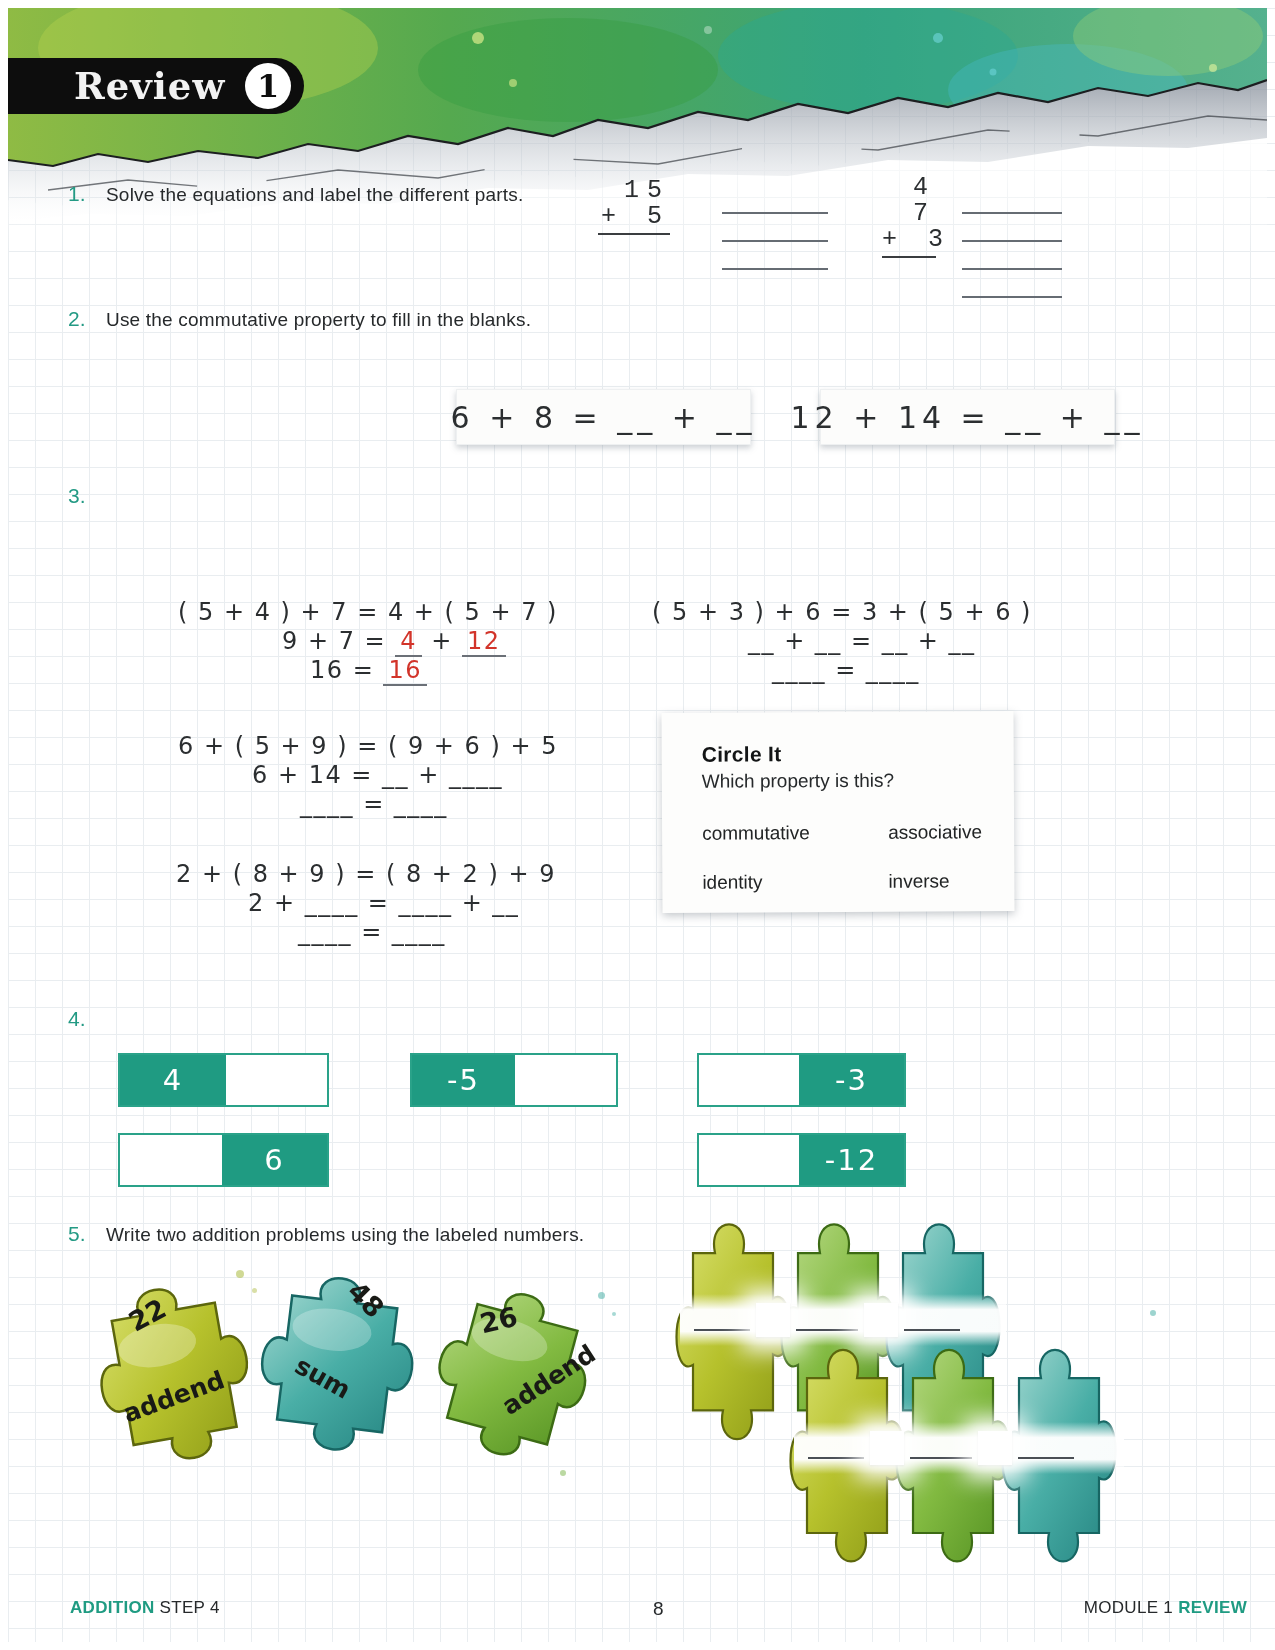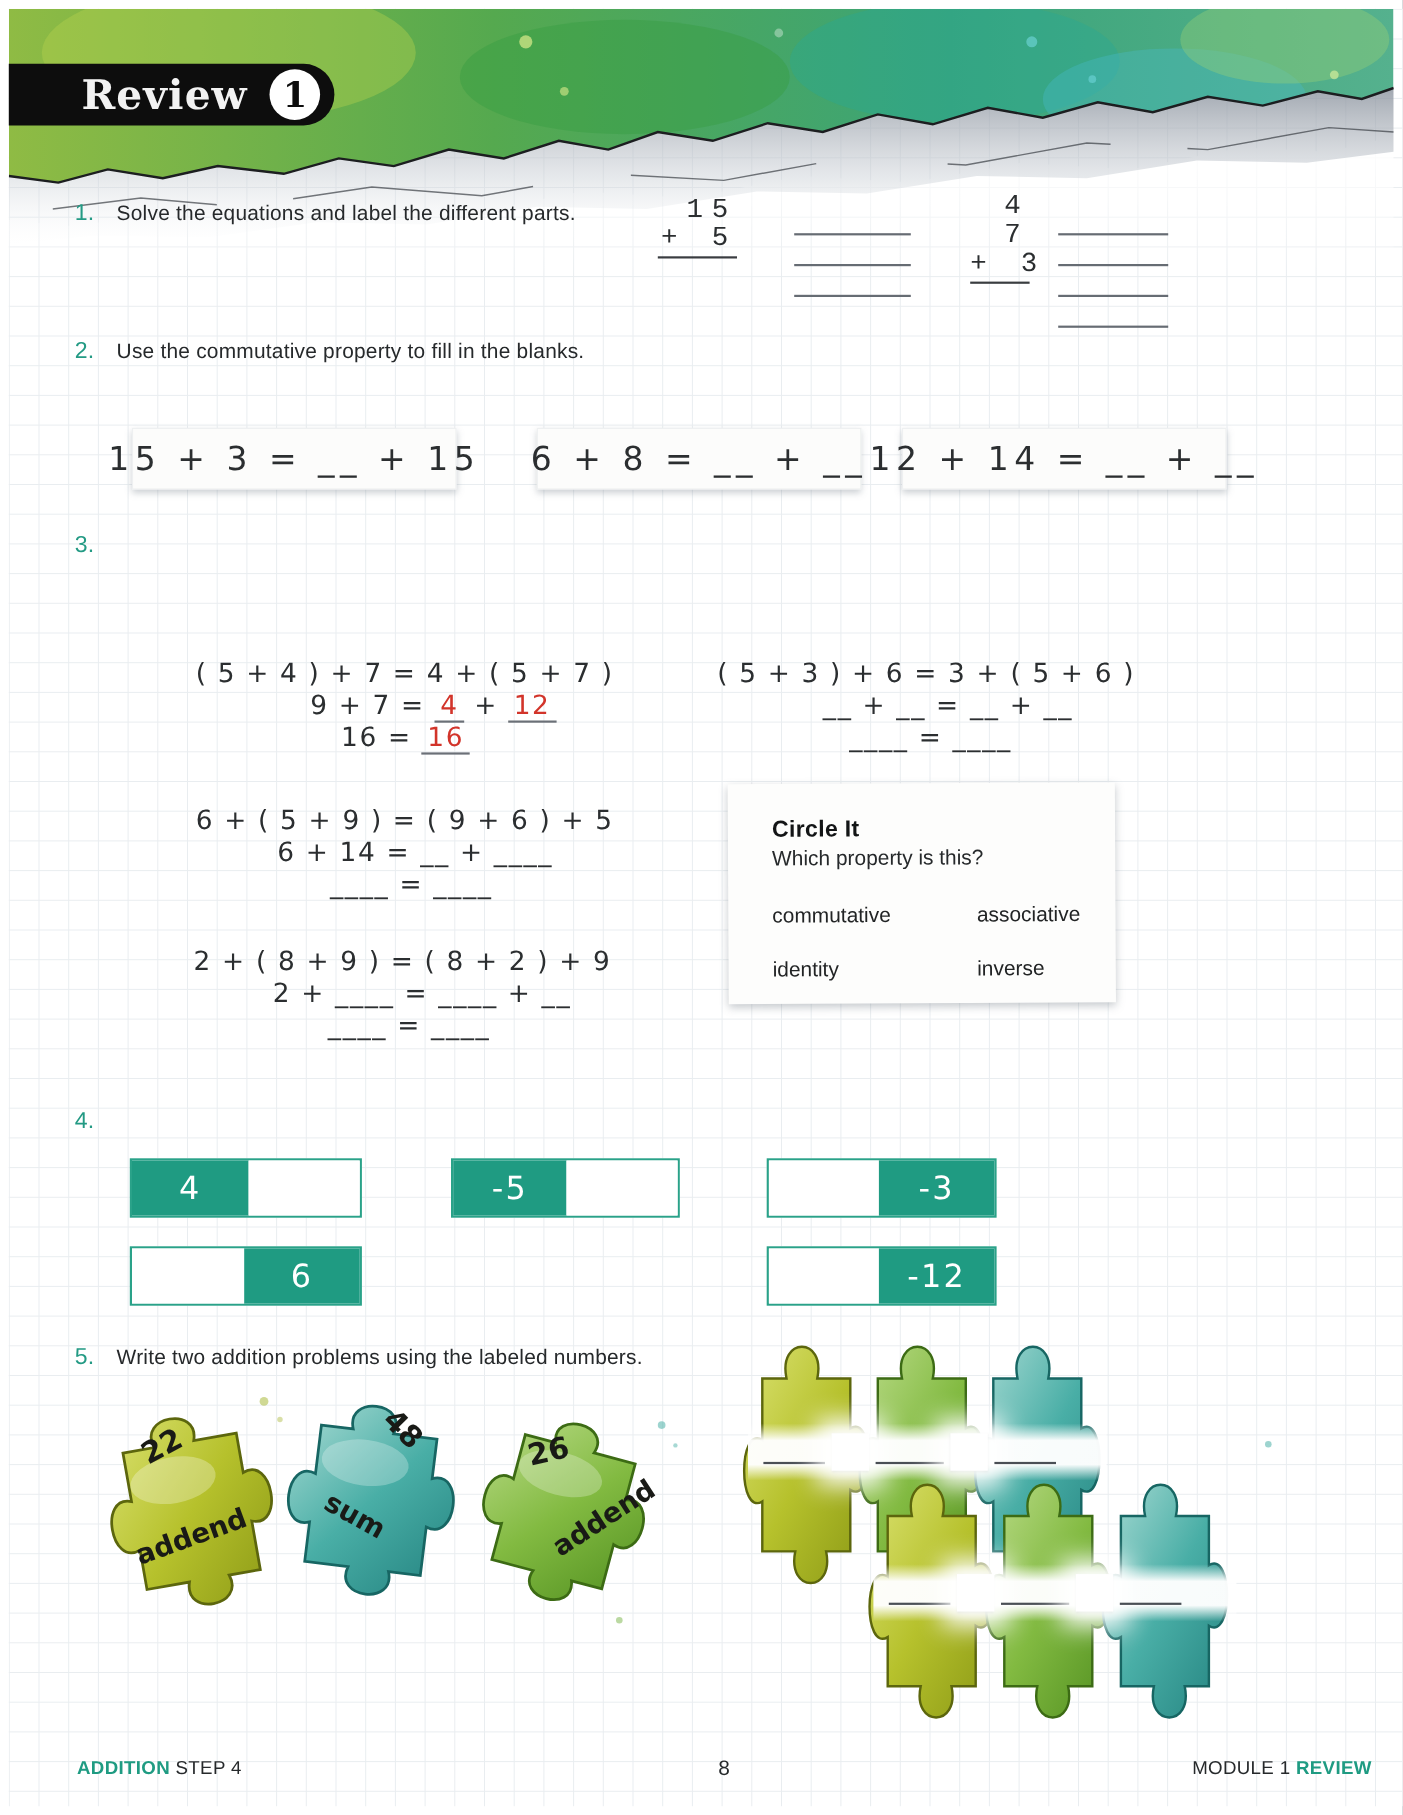--- a/index.html
+++ b/index.html
@@ -149,24 +149,21 @@
   <div class="abs" style="left:962px;top:186px;width:100px;">
     <div class="blank-line" style="height:26px;"></div>
     <div class="blank-line" style="height:26px;"></div>
     <div class="blank-line" style="height:26px;"></div>
     <div class="blank-line" style="height:26px;"></div>
   </div>
 
   <div class="abs qnum" style="left:68px;top:307px;">2.</div>
   <div class="abs qtext" style="left:106px;top:309px;text-align:right;">Use the commutative property to fill in the blanks.</div>
 
-  <div class="abs card" style="left:120px;top:389px;width:293px;height:54px;">
-    <span class="hand">15 + 3 = __ + 15</span>
-  </div>
-  <div class="abs card" style="left:488px;top:389px;width:293px;height:54px;text-align:center;">
+  <div class="abs card" style="left:456px;top:389px;width:293px;height:54px;text-align:center;">
     <span class="hand">6 + 8 = __ + __</span>
   </div>
   <div class="abs card" style="left:820px;top:389px;width:293px;height:54px;">
     <span class="hand">12 + 14 = __ + __</span>
   </div>
 
   <div class="abs qnum" style="left:68px;top:484px;">3.</div>
 
   <div class="abs hand ex" style="left:178px;top:598px;">( 5 + 4 ) + 7 = 4 + ( 5 + 7 )</div>
   <div class="abs hand ex" style="left:282px;top:627px;">

